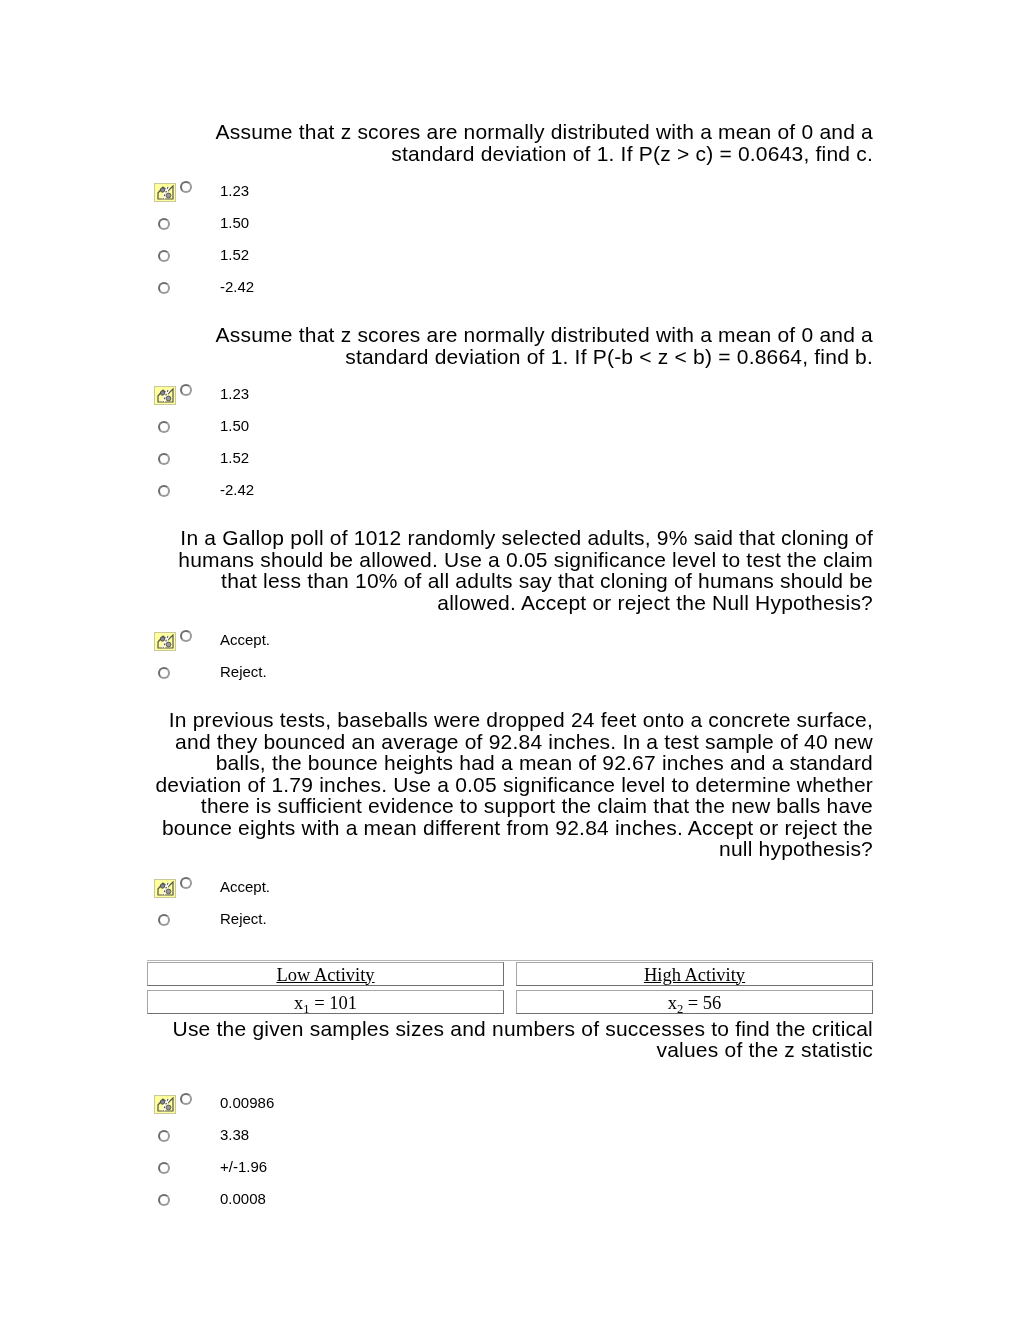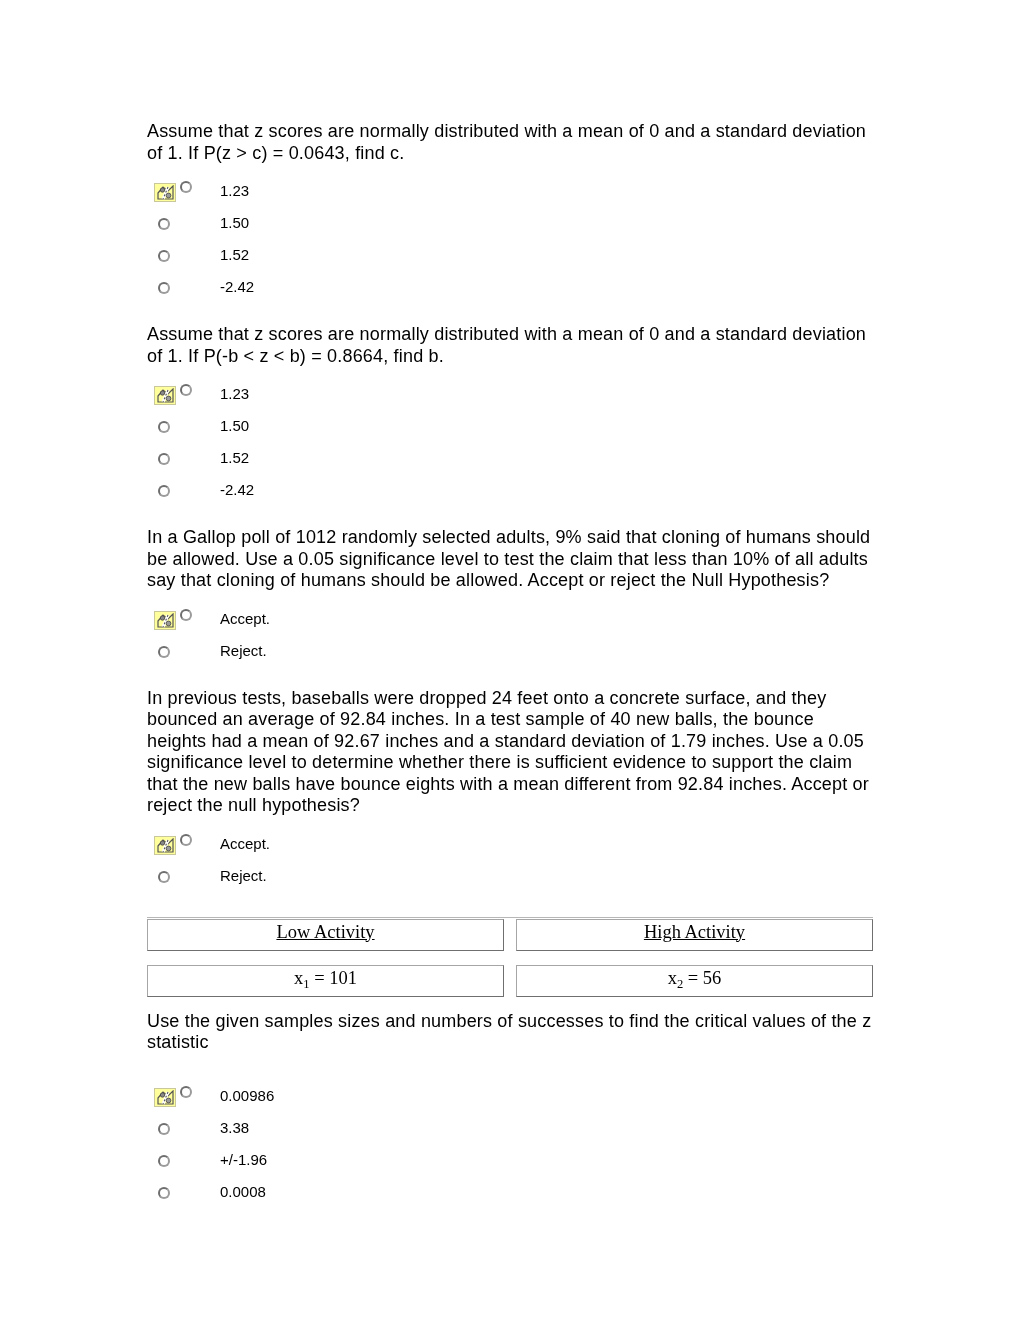--- a/index.html
+++ b/index.html
@@ -26,25 +26,26 @@
   .content {
     position: absolute;
     left: 147px;
     top: 121px;
     width: 726px;
   }
 
   
   .prompt {
     font-family: "Liberation Sans", sans-serif;
-    font-size: 18px;
+    font-size: 21px;
     line-height: 21.5px;
     color: #000;
     margin: 0;
     letter-spacing: 0.01em;
+    text-align: right;
   }
 
   
   .options {
     margin: 0;
     padding: 0;
     list-style: none;
   }
   .option-row {
     display: flex;
@@ -126,24 +127,24 @@
     text-align: center;
     vertical-align: middle;
     height: 24px;
     padding: 0;
     background: #ffffff;
   }
   .cellbox {
     border: 1px solid #a6a6a6;
     border-right-color: #6f6f6f;
     border-bottom-color: #6f6f6f;
-    height: 32px;
+    height: 24px;
     line-height: 24px;
     box-sizing: border-box;
-    margin-bottom: 14px;
+    margin-bottom: 4px;
     background: #fff;
   }
   td.col-left .cellbox { margin-right: 6px; }
   td.col-right .cellbox { margin-left: 6px; }
   .hdr-underline {
     text-decoration: underline;
   }
   .stat-table sub {
     font-size: 0.68em;
     vertical-align: baseline;

